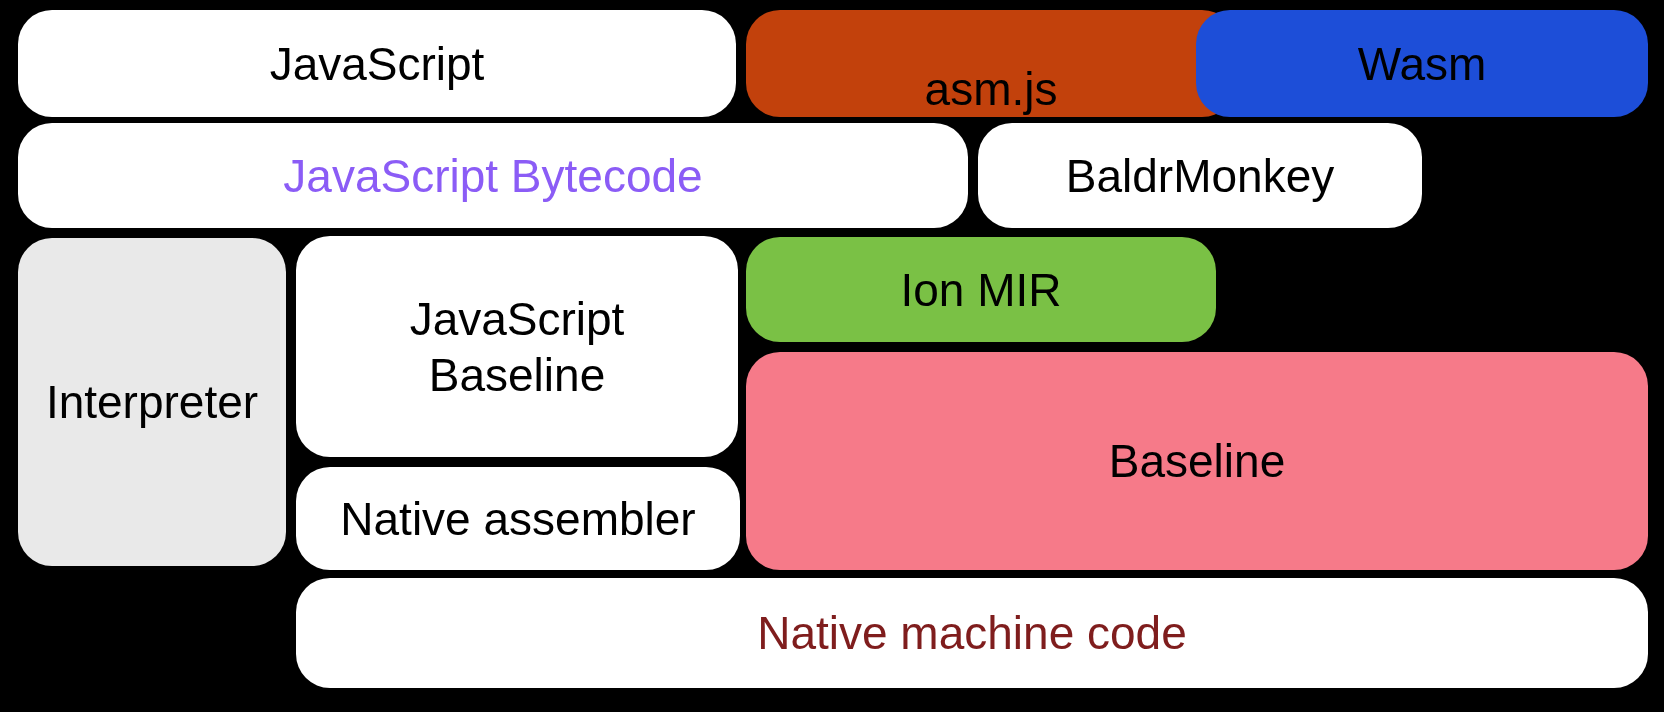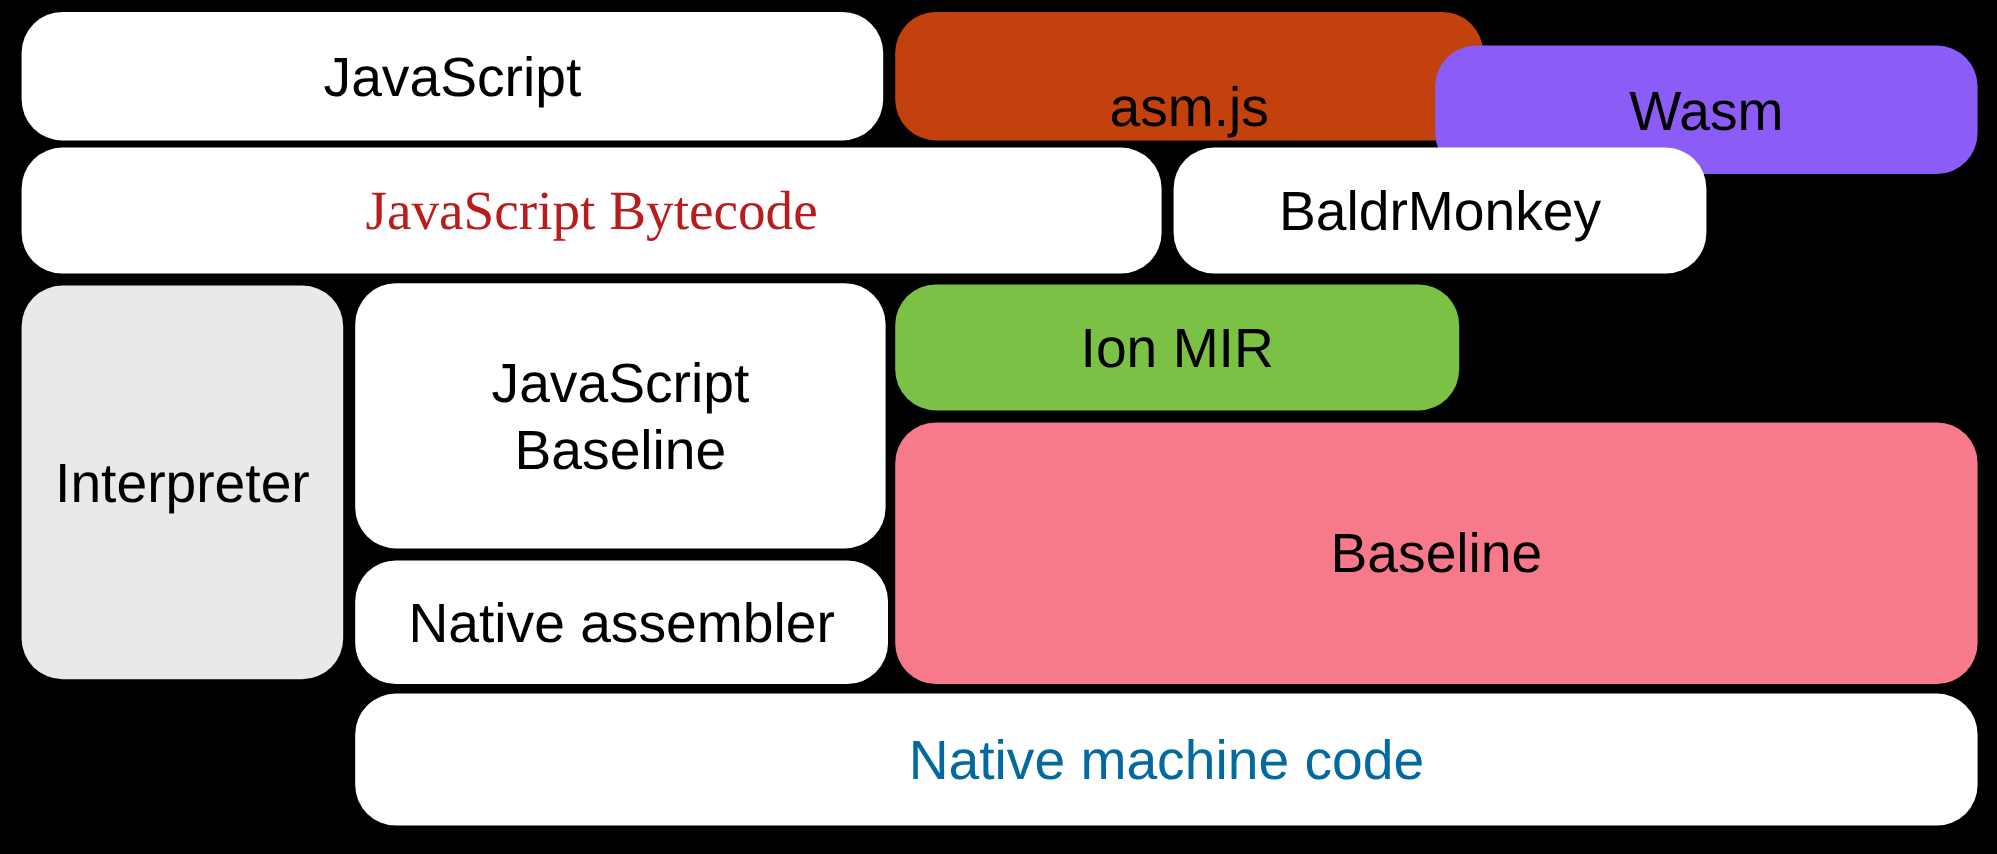--- a/index.html
+++ b/index.html
@@ -35,25 +35,25 @@
 </head>
 <body>
 
 <div class="canvas" style="background: rgb(0, 0, 0);">
     <div class="box box-javascript" style="left: 18px; top: 10px; width: 718px; height: 107px; background: rgb(255, 255, 255);">
       <div class="label" style="color: rgb(0, 0, 0);">JavaScript</div>
     </div>
     <div class="box box-asm-js" style="left: 746px; top: 10px; width: 490px; height: 107px; background: #c2410c; align-items: flex-end;">
       <div class="label" style="color: rgb(0, 0, 0);">asm.js</div>
     </div>
-    <div class="box box-wasm" style="left: 1196px; top: 10px; width: 452px; height: 107px; background: #8b5cf6; margin-top: 28px;">
+    <div class="box box-wasm" style="left: 1196px; top: 10px; width: 452px; height: 107px; background: #1d4ed8;">
       <div class="label" style="color: rgb(0, 0, 0);">Wasm</div>
     </div>
     <div class="box box-javascript-bytecode" style="left: 18px; top: 123px; width: 950px; height: 105px; background: rgb(255, 255, 255);">
-      <div class="label" style="color: #b91c1c; font-family: Liberation Serif, serif;">JavaScript Bytecode</div>
+      <div class="label" style="color: #8b5cf6;">JavaScript Bytecode</div>
     </div>
     <div class="box box-interpreter" style="left: 18px; top: 238px; width: 268px; height: 328px; background: rgb(233, 233, 233);">
       <div class="label" style="color: rgb(0, 0, 0);">Interpreter</div>
     </div>
     <div class="box box-baldrmonkey" style="left: 978px; top: 123px; width: 444px; height: 105px; background: rgb(255, 255, 255);">
       <div class="label" style="color: rgb(0, 0, 0);">BaldrMonkey</div>
     </div>
     <div class="box box-javascript-baseline" style="left: 296px; top: 236px; width: 442px; height: 221px; background: rgb(255, 255, 255);">
       <div class="label" style="color: rgb(0, 0, 0);">JavaScript
 Baseline</div>
@@ -61,15 +61,15 @@
     <div class="box box-ion-mir" style="left: 746px; top: 237px; width: 470px; height: 105px; background: rgb(122, 193, 69);">
       <div class="label" style="color: rgb(0, 0, 0);">Ion MIR</div>
     </div>
     <div class="box box-cretonne" style="left: 746px; top: 352px; width: 902px; height: 218px; background: rgb(246, 122, 137);">
       <div class="label" style="color: rgb(0, 0, 0);">Baseline</div>
     </div>
     <div class="box box-macro-assembler" style="left: 296px; top: 467px; width: 444px; height: 103px; background: rgb(255, 255, 255);">
       <div class="label" style="color: rgb(0, 0, 0);">Native assembler</div>
     </div>
     <div class="box box-native-machine-code" style="left: 296px; top: 578px; width: 1352px; height: 110px; background: rgb(255, 255, 255);">
-      <div class="label" style="color: #0369a1;">Native machine code</div>
+      <div class="label" style="color: #7f1d1d;">Native machine code</div>
     </div>
   </div>
 
 </body></html>

